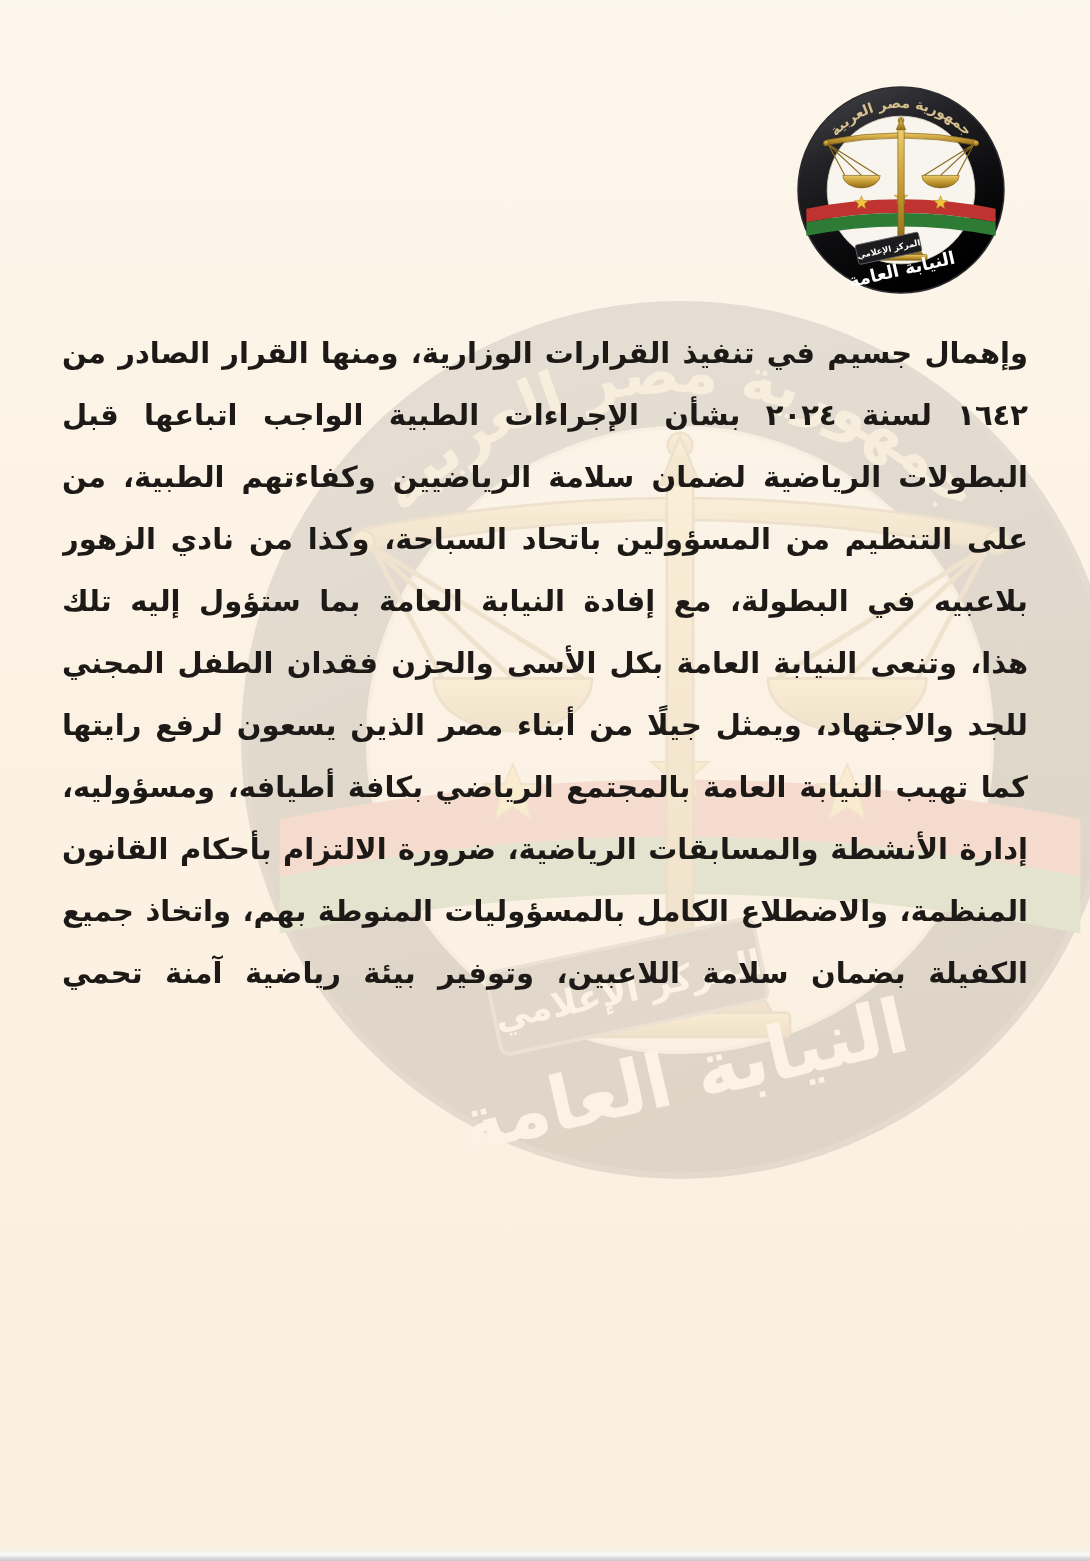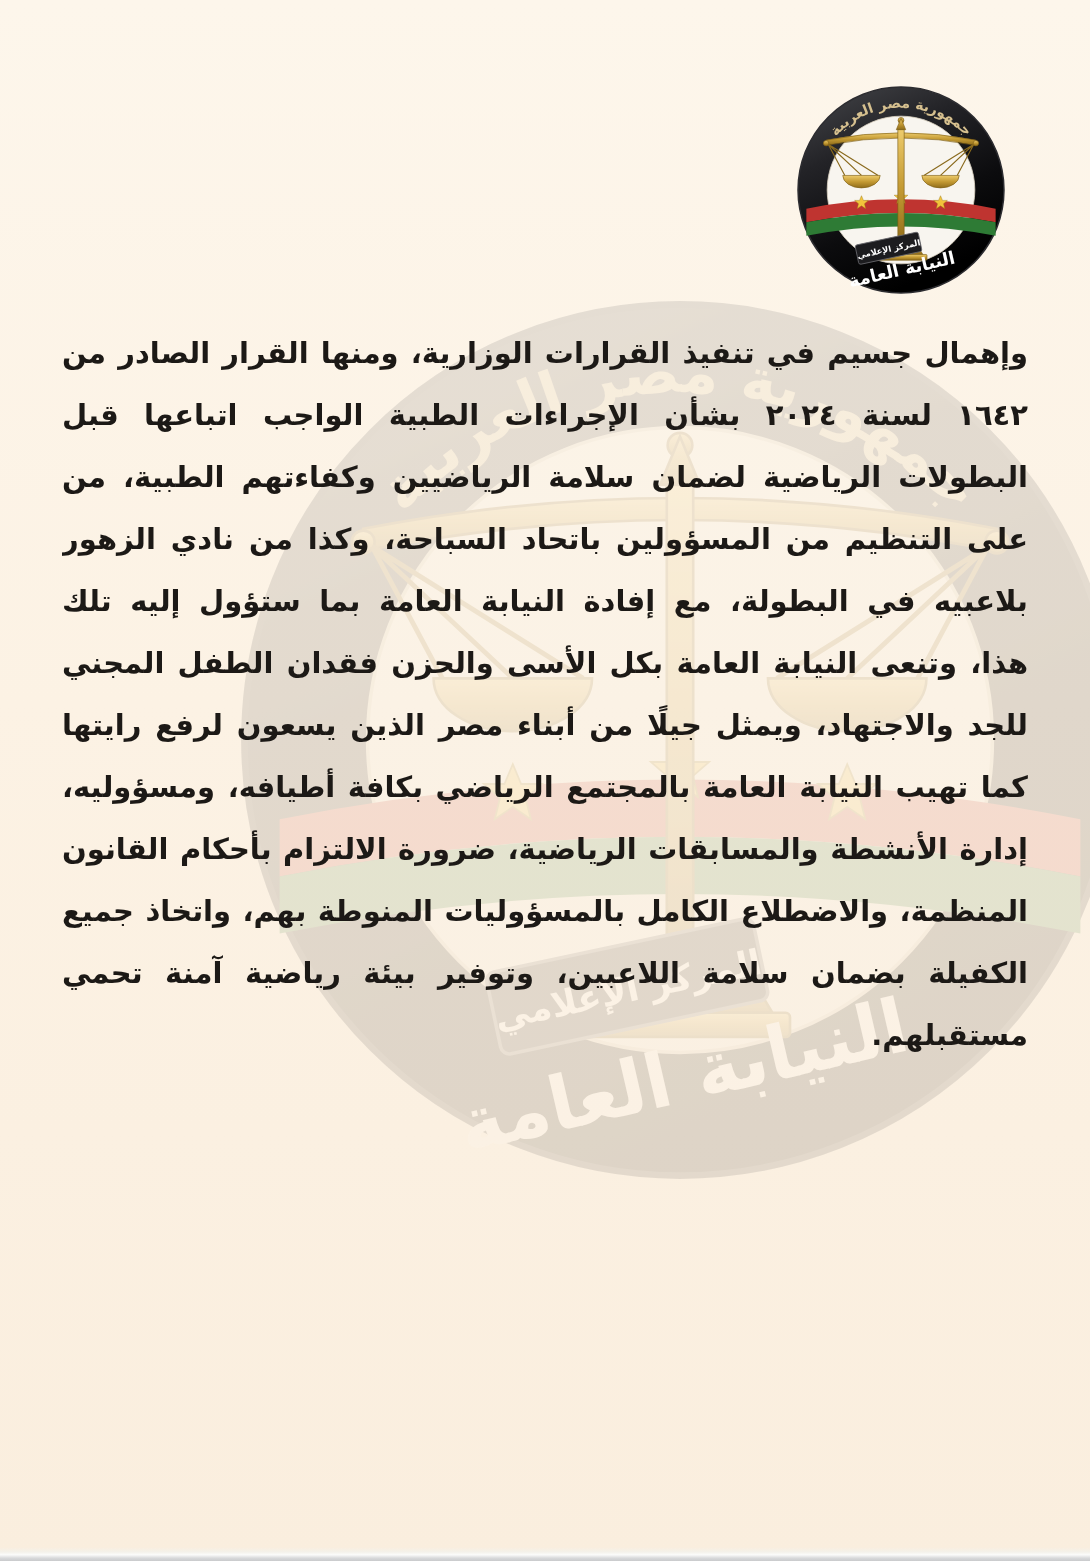--- a/index.html
+++ b/index.html
@@ -133,17 +133,16 @@
       <div class="line">١٦٤٢ لسنة ٢٠٢٤ بشأن الإجراءات الطبية الواجب اتباعها قبل المشاركة في</div>
       <div class="line">البطولات الرياضية لضمان سلامة الرياضيين وكفاءتهم الطبية، من كافة القائمين</div>
       <div class="line">على التنظيم من المسؤولين باتحاد السباحة، وكذا من نادي الزهور الرياضي المشارك</div>
       <div class="line">بلاعبيه في البطولة، مع إفادة النيابة العامة بما ستؤول إليه تلك الإجراءات.</div>
       <div class="line">هذا، وتنعى النيابة العامة بكل الأسى والحزن فقدان الطفل المجني عليه، الذي كان مثالًا</div>
       <div class="line">للجد والاجتهاد، ويمثل جيلًا من أبناء مصر الذين يسعون لرفع رايتها في المحافل الرياضية.</div>
       <div class="line">كما تهيب النيابة العامة بالمجتمع الرياضي بكافة أطيافه، ومسؤوليه، والقائمين على</div>
       <div class="line">إدارة الأنشطة والمسابقات الرياضية، ضرورة الالتزام بأحكام القانون والقرارات</div>
       <div class="line">المنظمة، والاضطلاع الكامل بالمسؤوليات المنوطة بهم، واتخاذ جميع التدابير</div>
       <div class="line">الكفيلة بضمان سلامة اللاعبين، وتوفير بيئة رياضية آمنة تحمي أرواحهم وتصون</div>
-      <div class="line line-last">مستقبلهم.</div>
     </div>
 
   <div class="bottom-strip"></div>
 </div>
 
 </body></html>

